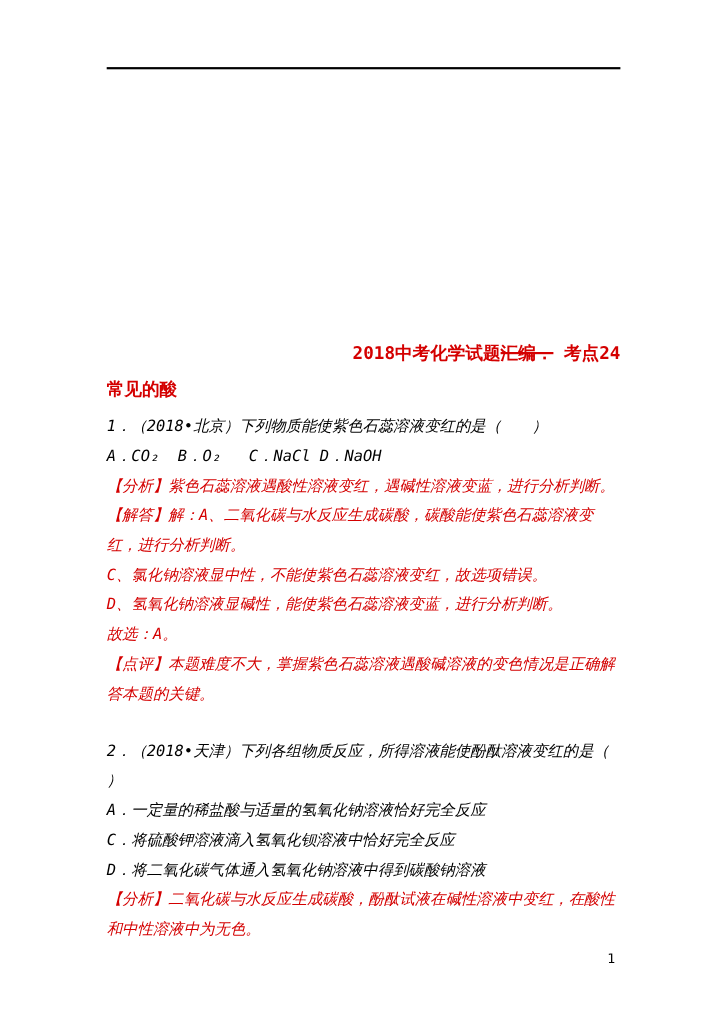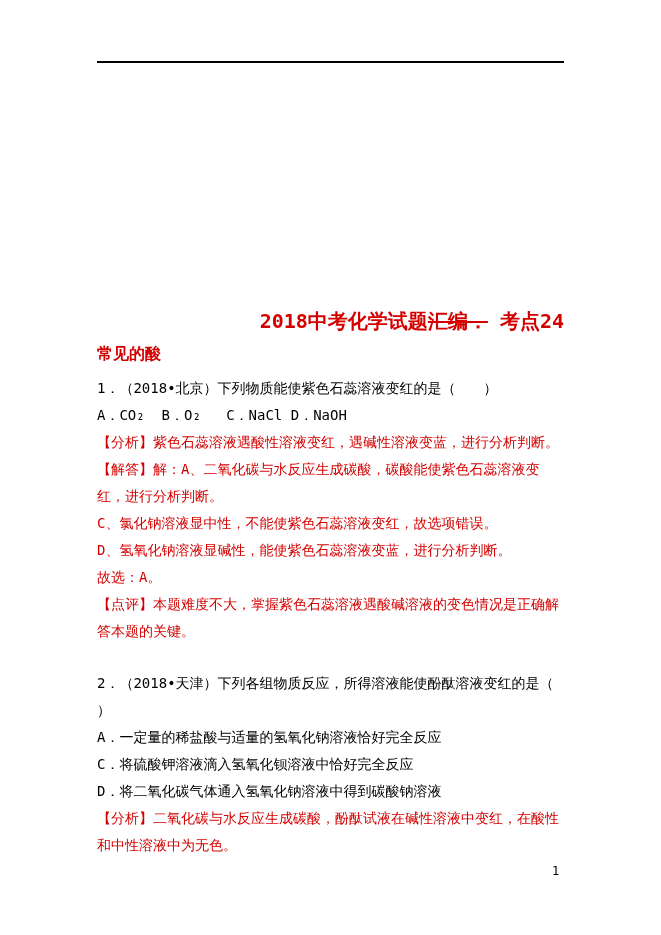--- a/index.html
+++ b/index.html
@@ -4,32 +4,32 @@
 <style>
   html,body{margin:0;padding:0;}
   body{
     width:661px;height:935px;background:#ffffff;color:#000;
     font-family:"DejaVu Sans Mono","Liberation Mono",monospace;
   }
   .page{position:relative;width:661px;height:935px;background:#fff;overflow:hidden;}
   .header-rule{position:absolute;left:97px;top:61px;width:467px;border-top:2px solid #000;}
   .content{position:absolute;left:97px;top:311px;width:467px;}
   .title-line1{
-    margin:0;font-size:20px;font-weight:bold;color:var(--red,#d40000);
+    margin:0;font-size:16px;font-weight:bold;color:var(--red,#d40000);
     text-align:right;line-height:20px;white-space:pre-wrap;
   }
   .title-line2{
     margin:13px 0 0 0;font-size:16px;font-weight:bold;color:var(--red,#d40000);
     text-align:left;line-height:20px;white-space:pre-wrap;
   }
   .struck{text-decoration:line-through;text-decoration-thickness:1.5px;}
   .paragraphs{margin-top:11px;}
   .para{
     margin:0;font-size:14px;line-height:27px;white-space:pre-wrap;
-    color:#000;word-break:break-all;
+    color:#000;word-break:break-all;font-style:italic;
   }
   .para[data-color="red"]{color:var(--red,#d40000);}
   .para.spacer{height:25px;}
   .page-number{position:absolute;left:552px;top:863px;font-size:12px;line-height:16px;color:#000;}
 </style>
 </head>
 <body style="--red: #d40000;">
 
 <div class="page">
 

